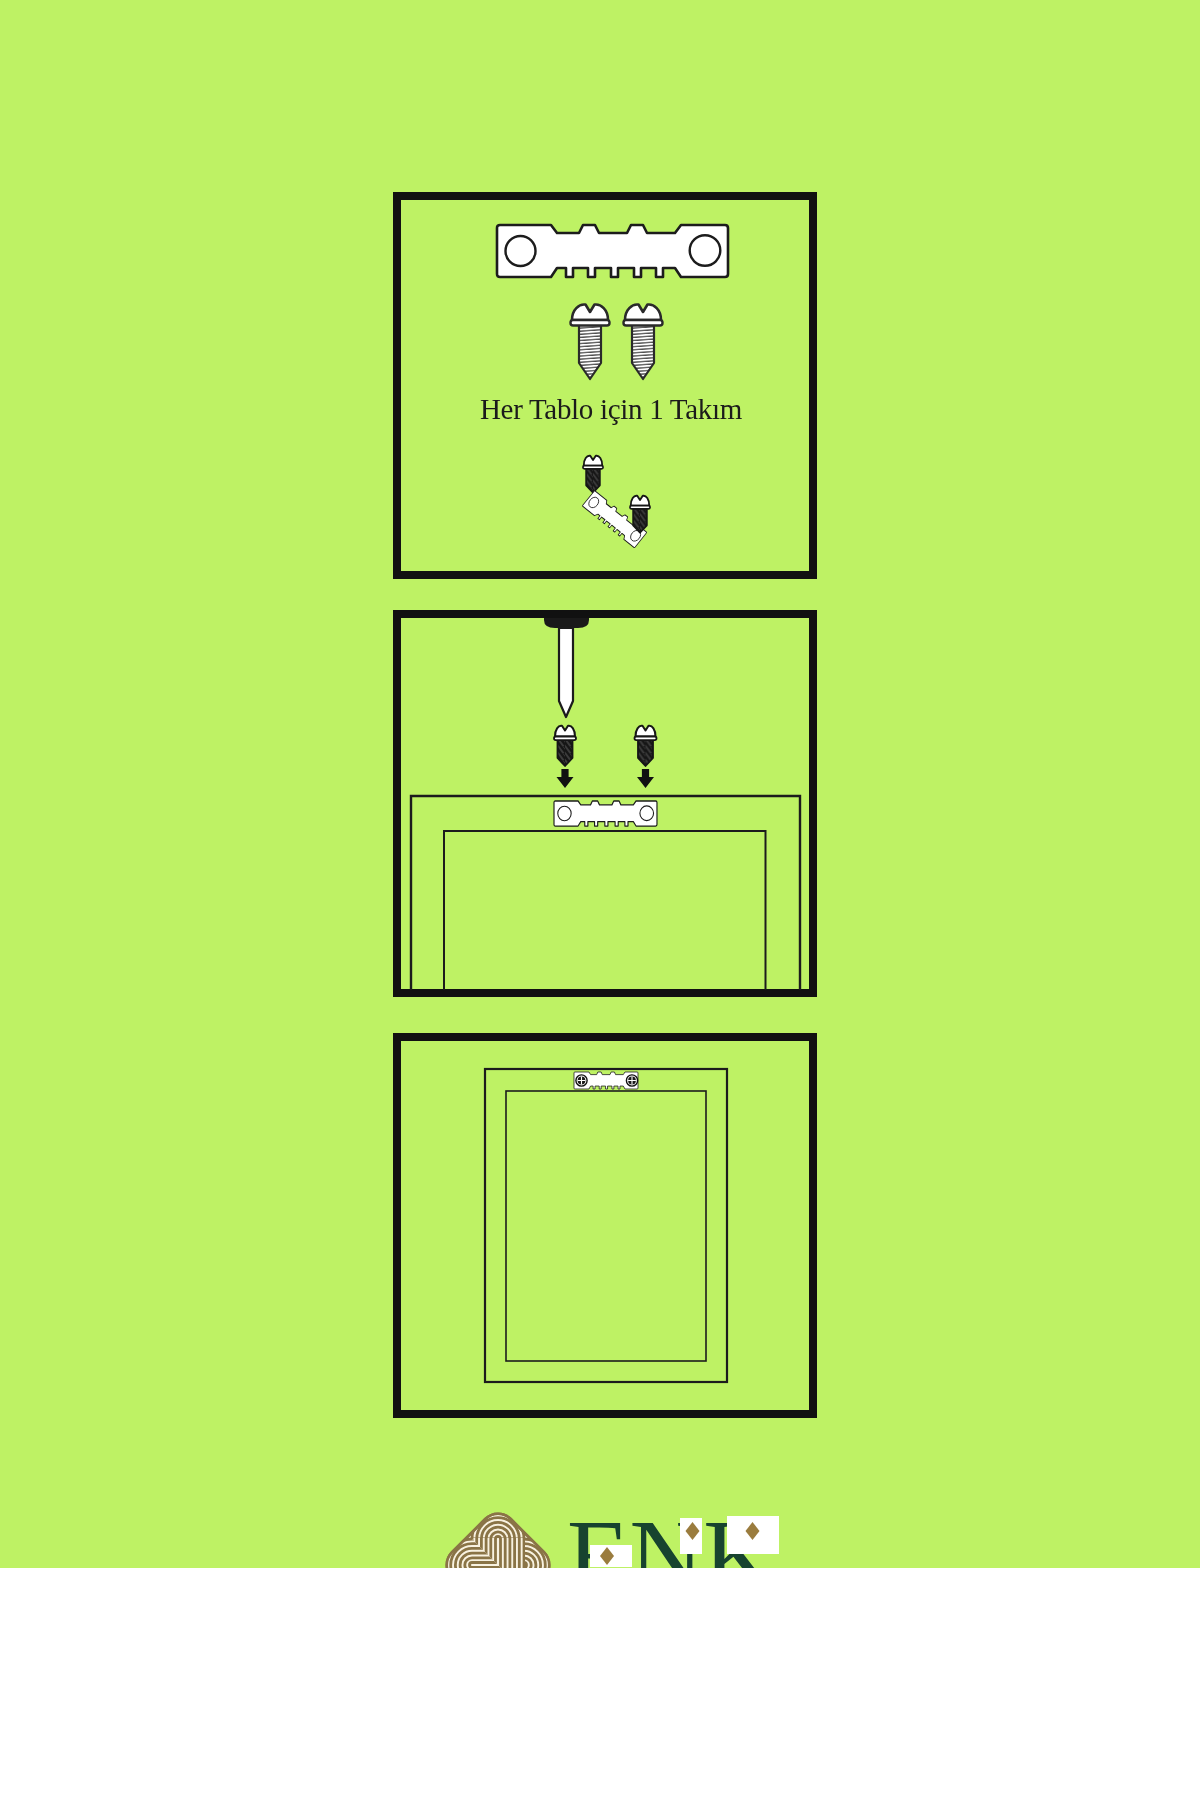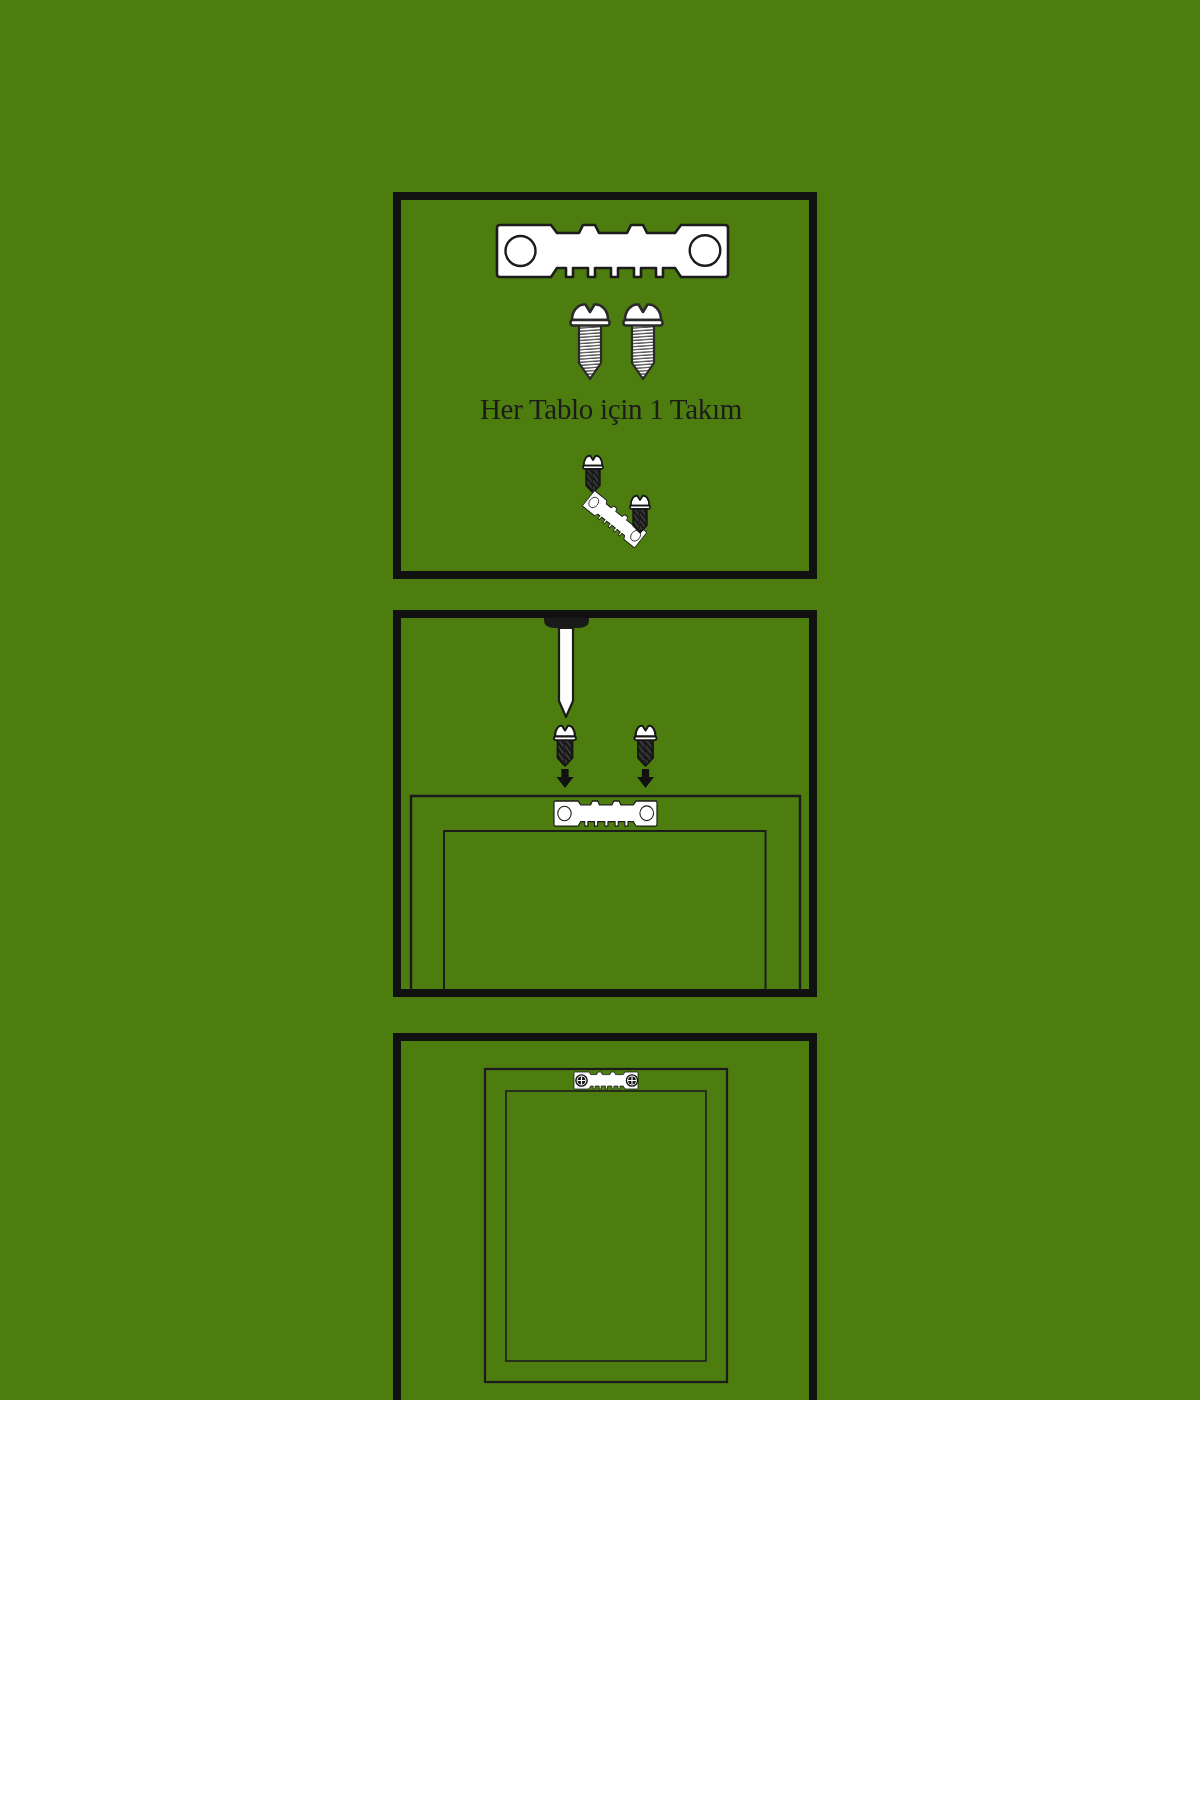--- a/index.html
+++ b/index.html
@@ -1,16 +1,16 @@
 <!DOCTYPE html>
 <html><head>
 <meta charset="utf-8">
 <style>
 html,body{margin:0;padding:0;background:#ffffff;}
-#page{position:relative;width:1200px;height:1400px;background:#4d7c0f;overflow:hidden;font-family:"Liberation Sans",sans-serif;}
+#page{position:relative;width:1200px;height:1568px;background:#bef264;overflow:hidden;font-family:"Liberation Sans",sans-serif;}
 </style>
 </head>
 <body>
 <div id="page">
 <svg width="1200" height="1800" viewBox="0 0 1200 1800" xmlns="http://www.w3.org/2000/svg">
 <defs>
 <pattern id="thr" width="8" height="3.1" patternUnits="userSpaceOnUse" patternTransform="rotate(-4)">
 <rect width="8" height="3.1" fill="#ffffff"></rect>
 <rect y="1" width="8" height="1.3" fill="#4a4a4a"></rect>
 </pattern>

